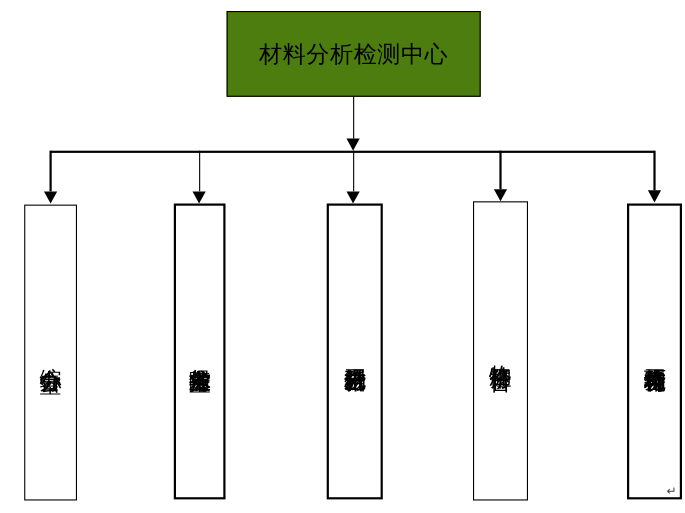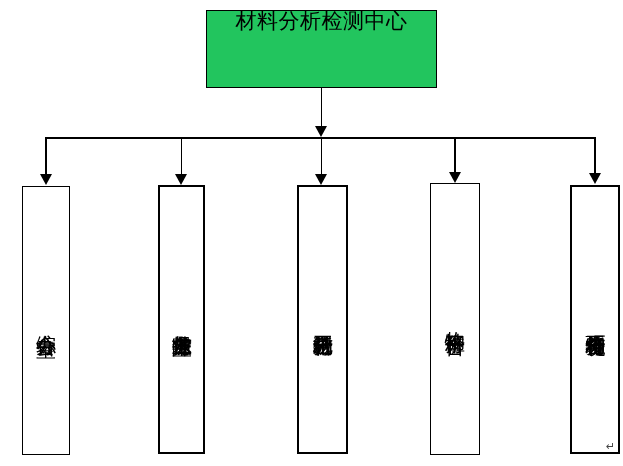--- a/index.html
+++ b/index.html
@@ -18,23 +18,23 @@
 
   
   .root-box {
     position: absolute;
     left: 206px;
     top: 10px;
     width: 231px;
     height: 78px;
     box-sizing: border-box;
     border: 1.6px solid #000000;
-    background: #22c55e;
+    background: #4d7c0f;
     display: flex;
-    align-items: flex-start;
+    align-items: center;
     justify-content: center;
   }
   .root-label {
     font-size: 21px;
     line-height: 1;
     color: #000000;
     letter-spacing: 0.5px;
     white-space: nowrap;
   }
 

